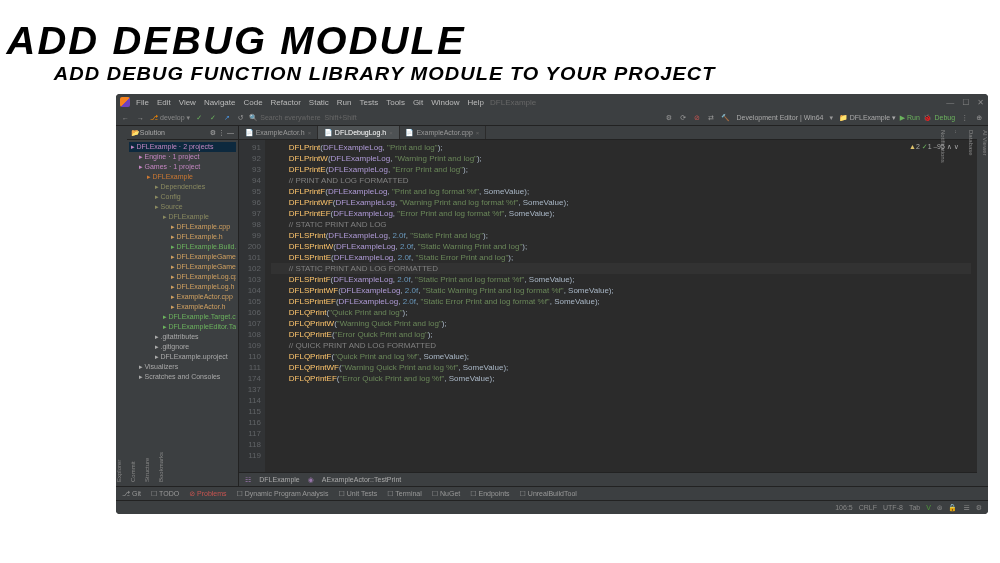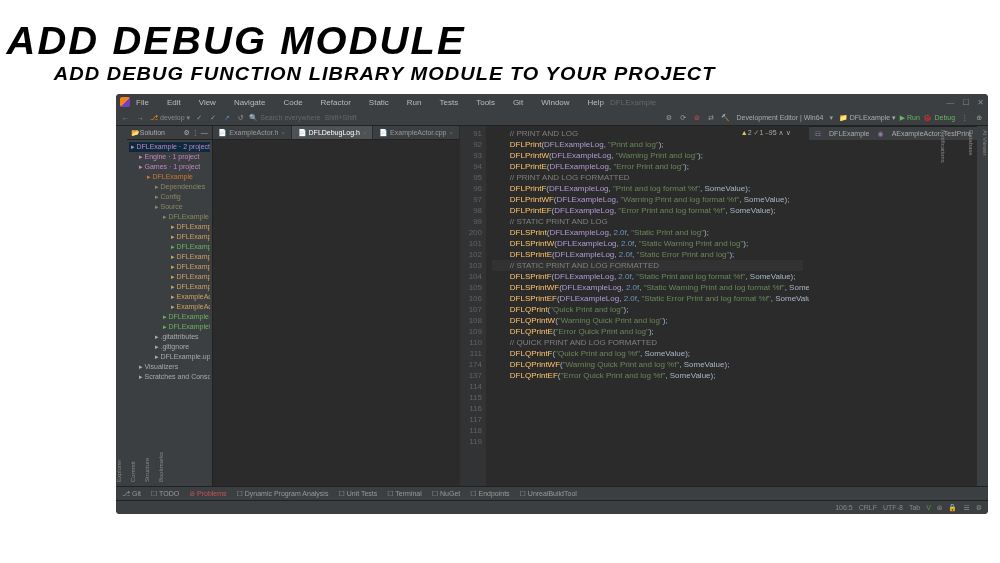--- a/index.html
+++ b/index.html
@@ -29,21 +29,21 @@
 .sidebar-header{height:14px;display:flex;align-items:center;padding:0 4px;font-size:7px;color:#aaa;border-bottom:1px solid #222}
 .tree{padding:2px;font-size:7px;color:#aaa}
 .tree-item{padding:1px 0;display:flex;align-items:center;gap:2px;white-space:nowrap;overflow:hidden}
 .ti-1{padding-left:2px}.ti-2{padding-left:10px}.ti-3{padding-left:18px}.ti-4{padding-left:26px}.ti-5{padding-left:34px}.ti-6{padding-left:42px}
 .tree-sel{background:#0d293e;color:#fff}
 .tn-folder{color:#8a8a60}
 .tn-cs{color:#6bb35d}
 .tn-cpp{color:#d0a060}
 .tn-proj{color:#c386c1}
 .tn-orange{color:#cc7832}
-.editor{flex:1;display:flex;flex-direction:row;background:#2b2b2b}
+.editor{flex:1;display:flex;flex-direction:column;background:#2b2b2b}
 .tabs{height:14px;background:#3c3f41;display:flex;align-items:center;border-bottom:1px solid #222;font-size:7px}
 .tab{padding:0 6px;height:100%;display:flex;align-items:center;gap:3px;color:#999;border-right:1px solid #2b2b2b}
 .tab-active{background:#4e5254;color:#fff}
 .tab-x{color:#666;font-size:6px}
 .code-area{flex:1;display:flex;overflow:hidden;position:relative}
 .gutter{width:26px;background:#313335;text-align:right;padding:2px 4px 2px 0;color:#606366;font-family:'Consolas',monospace;font-size:8px;line-height:11px}
 .code{flex:1;padding:2px 6px;font-family:'Consolas',monospace;font-size:8px;line-height:11px;overflow:hidden}
 .code-line{white-space:pre}
 .c-comment{color:#808080}
 .c-func{color:#ffc66d}
@@ -65,21 +65,21 @@
 </style>
 </head>
 <body>
 
 <h1 class="title-h1">ADD DEBUG MODULE</h1>
 <h2 class="title-h2">ADD DEBUG FUNCTION LIBRARY MODULE TO YOUR PROJECT</h2>
 
 <div class="ide">
   <div class="titlebar">
     <div class="logo"></div>
-    <div id="menubar" style="display:flex;gap:18px">
+    <div id="menubar" style="display:flex;gap:8px">
         <span class="menu-item">File</span>
         <span class="menu-item">Edit</span>
         <span class="menu-item">View</span>
         <span class="menu-item">Navigate</span>
         <span class="menu-item">Code</span>
         <span class="menu-item">Refactor</span>
         <span class="menu-item">Static</span>
         <span class="menu-item">Run</span>
         <span class="menu-item">Tests</span>
         <span class="menu-item">Tools</span>
@@ -245,21 +245,20 @@
             <div>174</div>
             <div>137</div>
             <div>114</div>
             <div>115</div>
             <div>116</div>
             <div>117</div>
             <div>118</div>
             <div>119</div>
           </div>
         <div class="code" id="code">
-            <div class="code-line"><span class="c-comment">        // PRINT AND LOG</span></div>
             <div class="code-line"><span class="c-punc">        </span><span class="c-func">DFLPrint</span><span class="c-punc">(</span><span class="c-var">DFLExampleLog</span><span class="c-punc">, </span><span class="c-str">"Print and log"</span><span class="c-punc">);</span></div>
             <div class="code-line"><span class="c-punc">        </span><span class="c-func">DFLPrintW</span><span class="c-punc">(</span><span class="c-var">DFLExampleLog</span><span class="c-punc">, </span><span class="c-str">"Warning Print and log"</span><span class="c-punc">);</span></div>
             <div class="code-line"><span class="c-punc">        </span><span class="c-func">DFLPrintE</span><span class="c-punc">(</span><span class="c-var">DFLExampleLog</span><span class="c-punc">, </span><span class="c-str">"Error Print and log"</span><span class="c-punc">);</span></div>
             <div class="code-line"><span class="c-punc"></span></div>
             <div class="code-line"><span class="c-comment">        // PRINT AND LOG FORMATTED</span></div>
             <div class="code-line"><span class="c-punc">        </span><span class="c-func">DFLPrintF</span><span class="c-punc">(</span><span class="c-var">DFLExampleLog</span><span class="c-punc">, </span><span class="c-str">"Print and log format %f"</span><span class="c-punc">, SomeValue);</span></div>
             <div class="code-line"><span class="c-punc">        </span><span class="c-func">DFLPrintWF</span><span class="c-punc">(</span><span class="c-var">DFLExampleLog</span><span class="c-punc">, </span><span class="c-str">"Warning Print and log format %f"</span><span class="c-punc">, SomeValue);</span></div>
             <div class="code-line"><span class="c-punc">        </span><span class="c-func">DFLPrintEF</span><span class="c-punc">(</span><span class="c-var">DFLExampleLog</span><span class="c-punc">, </span><span class="c-str">"Error Print and log format %f"</span><span class="c-punc">, SomeValue);</span></div>
             <div class="code-line"><span class="c-punc"></span></div>
             <div class="code-line"><span class="c-comment">        // STATIC PRINT AND LOG</span></div>

